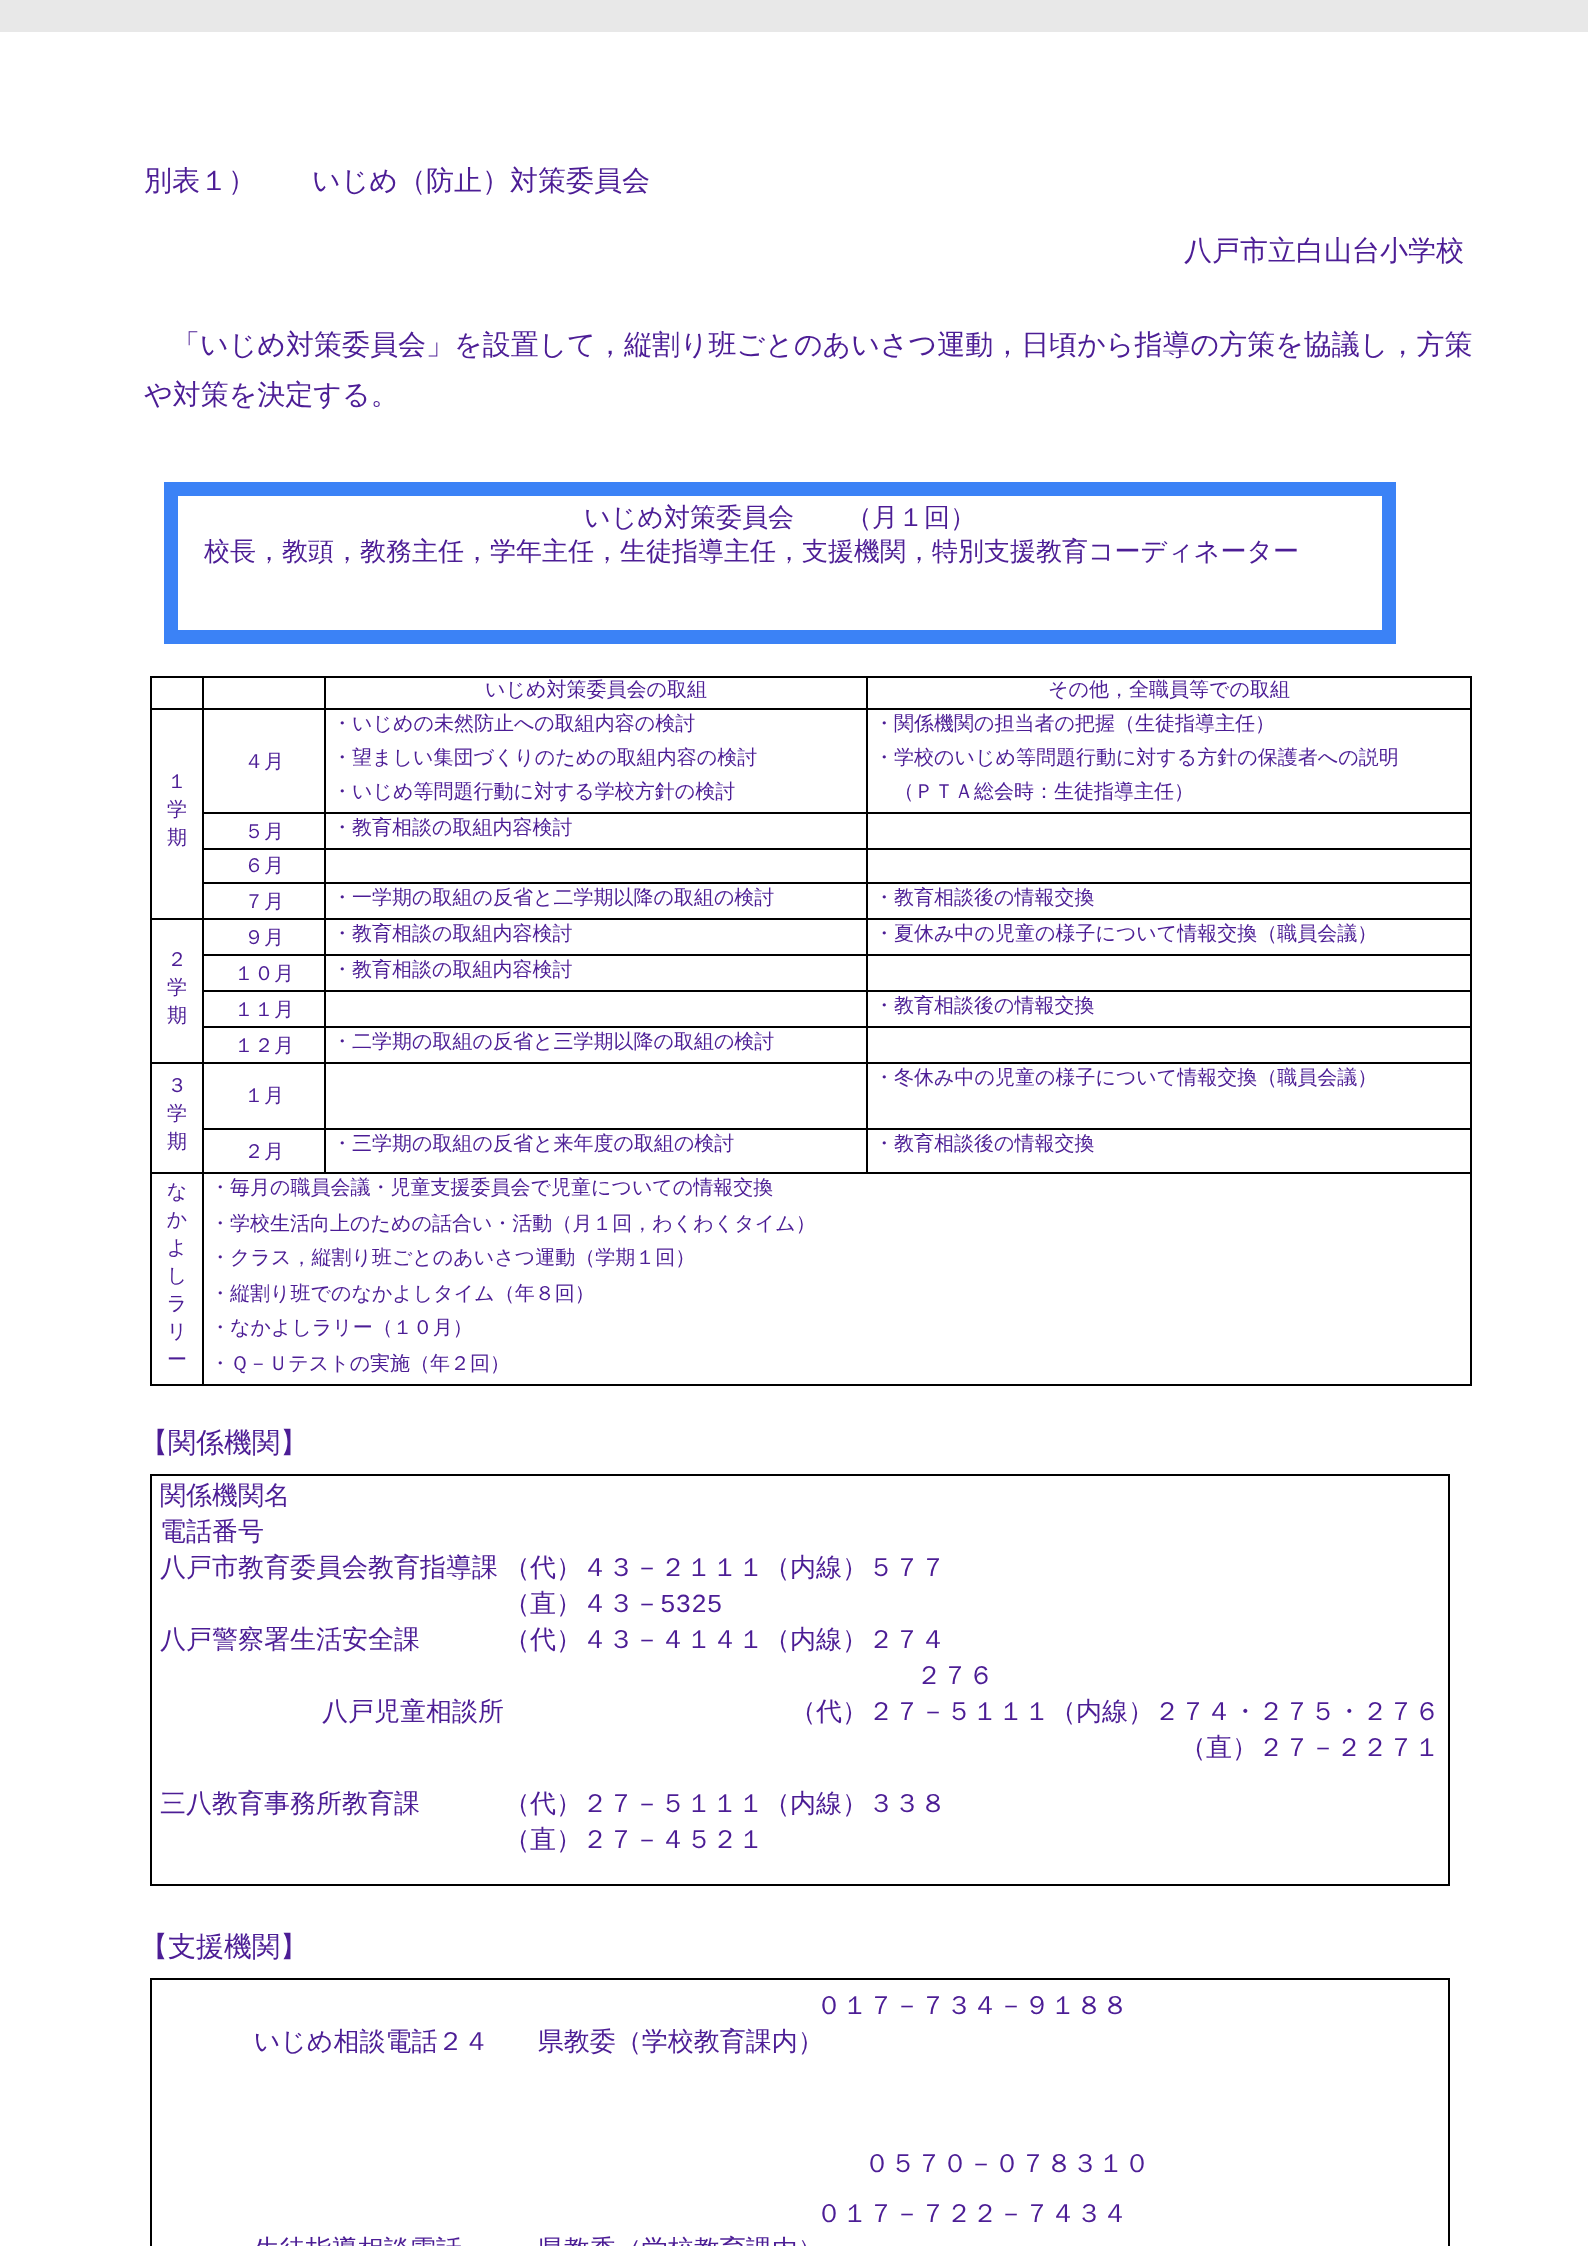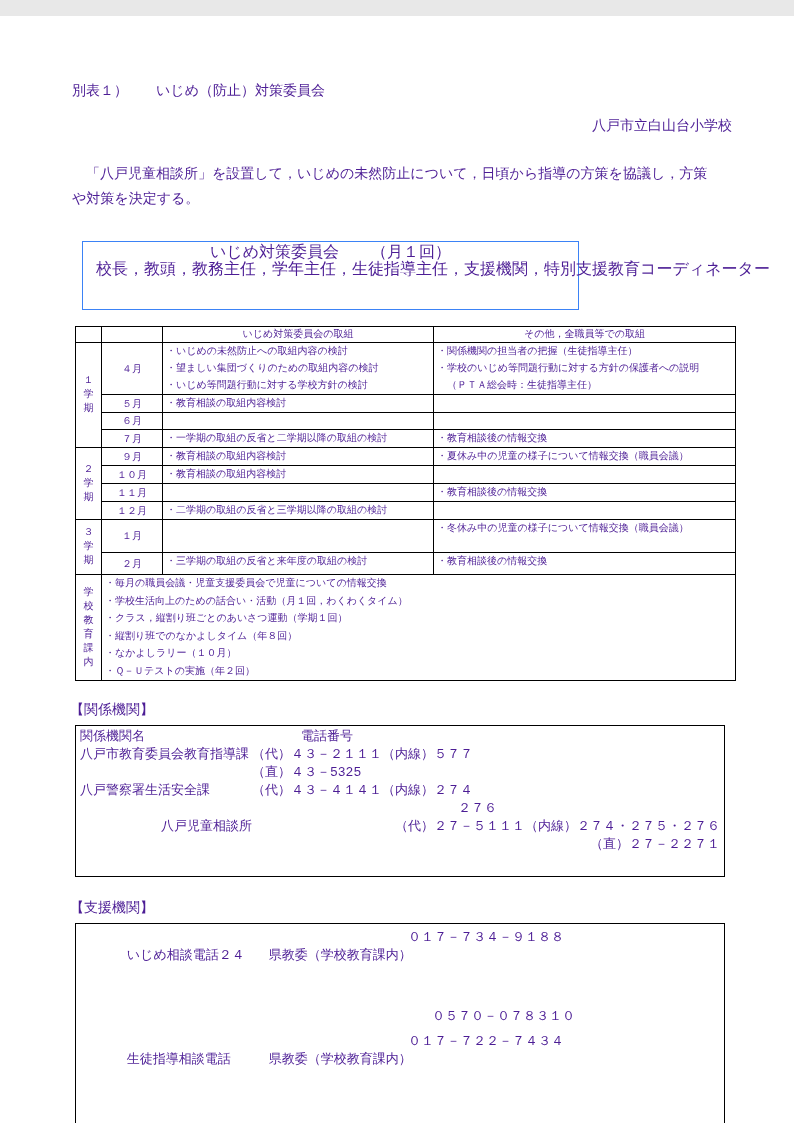--- a/index.html
+++ b/index.html
@@ -14,23 +14,23 @@
     padding:66px 62px 0 72px;
     overflow:hidden;
   }
   .doc-title{font-size:14px;white-space:pre;}
   .school-line{margin-top:17px;text-align:right;font-size:14px;}
   .intro{margin-top:27px;font-size:14px;line-height:25px;}
   .intro div{white-space:pre;}
 
   
   .committee-box{
-    margin-top:29px;margin-left:10px;width:497px;
-    border:1px solid #3b82f6;box-sizing:border-box;
-    padding:3px 4px 30px 4px;font-size:16px;line-height:17px;
+    margin-top:29px;margin-left:10px;width:616px;
+    border:7px solid #3b82f6;box-sizing:border-box;
+    padding:3px 4px 30px 4px;font-size:13px;line-height:17px;
   }
   .committee-box .c-title{text-align:center;white-space:pre;}
   .committee-box .c-members{white-space:pre;padding-left:9px;}
 
   
   table.sched{
     margin-top:16px;margin-left:3px;
     border-collapse:collapse;table-layout:fixed;
     width:660px;font-size:10px;
   }
@@ -58,21 +58,21 @@
   .sec-head{margin-left:-2px;font-size:14px;}
   .sec-head.first{margin-top:20px;}
   .sec-head.second{margin-top:22px;}
 
   
   .rel-box{
     margin-top:6px;margin-left:3px;width:650px;
     border:1px solid #000;box-sizing:border-box;
     font-size:13px;padding:2px 4px 12px 4px;
   }
-  .rel-head{display:flex;line-height:18px;}
+  .rel-head{display:flex;line-height:18px;flex-direction:column;}
   .rel-head .n{width:221px;flex:none;}
   .rel-row{display:flex;}
   .rel-row .rel-name{width:172px;flex:none;line-height:18px;}
   .rel-lines{flex:1;}
   .rel-line{white-space:pre;line-height:18px;}
   .ext-indent{padding-left:206px;}
   .gap-after{margin-bottom:10px;text-align:right;}
 
   
   .sup-box{
@@ -87,21 +87,21 @@
 </style>
 </head>
 <body>
 
 <div class="page">
 
   <div class="doc-title">別表１）　　いじめ（防止）対策委員会</div>
   <div class="school-line">八戸市立白山台小学校</div>
 
   <div class="intro">
-    <div>　「八戸児童相談所」を設置して，いじめの未然防止について，日頃から指導の方策を協議し，方策</div>
+    <div>　「いじめ対策委員会」を設置して，縦割り班ごとのあいさつ運動，日頃から指導の方策を協議し，方策</div>
     <div>や対策を決定する。</div>
   </div>
 
   <div class="committee-box">
     <div class="c-title">いじめ対策委員会　　（月１回）</div>
     <div class="c-members">校長，教頭，教務主任，学年主任，生徒指導主任，支援機関，特別支援教育コーディネーター</div>
   </div>
 
   <table class="sched">
     <colgroup>
@@ -205,21 +205,21 @@
       <td>
             <div class="line">・三学期の取組の反省と来年度の取組の検討</div>
           </td>
       <td>
             <div class="line">・教育相談後の情報交換</div>
           </td>
     </tr>
 
     <tr class="h-per">
       <td class="term">
-            <div class="vtext">学校教育課内</div>
+            <div class="vtext">なかよしラリー</div>
           </td>
       <td class="per-cell" colspan="3">
         <div class="line">・毎月の職員会議・児童支援委員会で児童についての情報交換</div>
         <div class="line">・学校生活向上のための話合い・活動（月１回，わくわくタイム）</div>
         <div class="line">・クラス，縦割り班ごとのあいさつ運動（学期１回）</div>
         <div class="line">・縦割り班でのなかよしタイム（年８回）</div>
         <div class="line">・なかよしラリー（１０月）</div>
         <div class="line">・Ｑ－Ｕテストの実施（年２回）</div>
       </td>
     </tr>
@@ -252,20 +252,25 @@
 
     <div class="rel-row gap-after">
       <span class="rel-name">八戸児童相談所</span>
       <div class="rel-lines">
         <div class="rel-line">（代）２７－５１１１（内線）２７４・２７５・２７６</div>
         <div class="rel-line">（直）２７－２２７１</div>
       </div>
     </div>
 
     <div class="rel-row">
+      <span class="rel-name">三八教育事務所教育課</span>
+      <div class="rel-lines">
+        <div class="rel-line">（代）２７－５１１１（内線）３３８</div>
+        <div class="rel-line">（直）２７－４５２１</div>
+      </div>
     </div>
   </div>
 
   <div class="sec-head second">【支援機関】</div>
 
   <div class="sup-box">
     <div class="sup-row">
       <span class="sup-name">いじめ相談電話２４</span><span class="sup-org">県教委（学校教育課内）</span>
       <span class="sup-phone">０１７－７３４－９１８８</span>
     </div>

